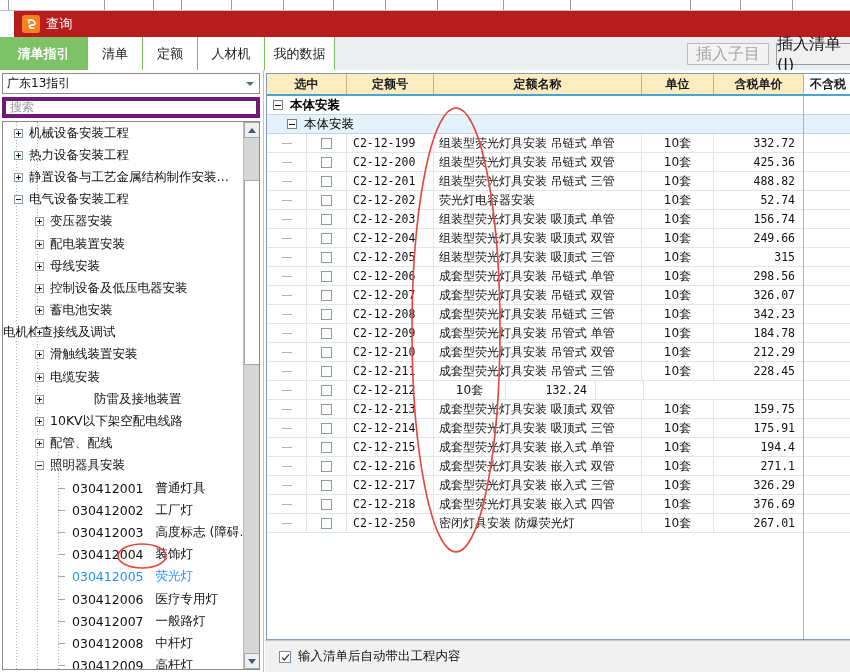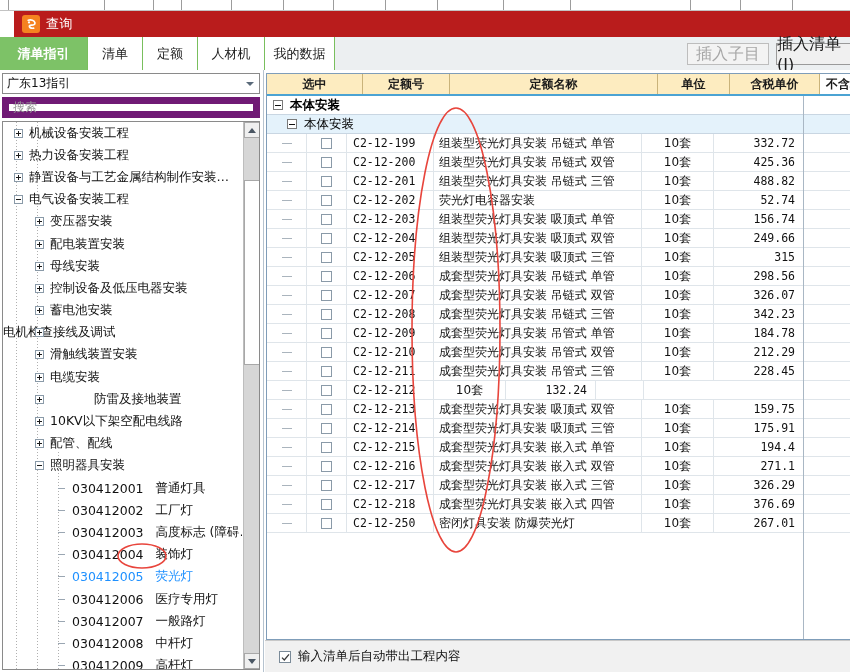--- a/index.html
+++ b/index.html
@@ -83,21 +83,21 @@
     display: flex; align-items: center;
   }
   .combo .combo-val { padding-left: 4px; font-size: 12px; color: #111; }
   .combo .combo-arrow {
     position: absolute; right: 5px; top: 8px;
     width: 0; height: 0; border-left: 4px solid transparent;
     border-right: 4px solid transparent; border-top: 4px solid #5a6a7a;
   }
   .searchbox {
     position: absolute; left: 2px; top: 27px; width: 258px; height: 21px;
-    border: 7px solid #701a75; background: #ffffff;
+    border: 4px solid #701a75; background: #ffffff;
     display: flex; align-items: center; text-align: center;
   }
   .searchbox .ph { padding-left: 4px; font-size: 12px; color: #9a9a9a; }
 
   .tree-wrap {
     position: absolute; left: 2px; top: 51px; width: 258px; bottom: 2px;
     border: 1px solid #8a8a8a; background: #ffffff; overflow: hidden;
   }
   .tree {
     position: absolute; left: 0; top: 0; right: 17px; bottom: 0;
@@ -415,21 +415,21 @@
             <span class="tri-down"></span>
           </div>
       </div>
     </div>
   </div>
 
   <div class="right-panel">
 
     <div class="grid-outer">
       <div class="grid-head" id="grid-head">
-          <div class="hc" style="width: 96px; flex: 0 0 auto;">选中</div>
+          <div class="hc" style="width: 80px; flex: 0 0 auto;">选中</div>
           <div class="hc" style="width: 87px; flex: 0 0 auto;">定额号</div>
           <div class="hc" style="width: 208px; flex: 0 0 auto;">定额名称</div>
           <div class="hc" style="width: 72px; flex: 0 0 auto;">单位</div>
           <div class="hc" style="width: 90px; flex: 0 0 auto;">含税单价</div>
           <div class="hc last" style="width: 48px; flex: 0 0 auto;">不含税</div>
         </div>
       <div class="head-underline"></div>
       <div id="grid-groups">
           <div class="grp-row lvl1">
             <span style="width: 6px; flex: 0 0 auto;"></span>

